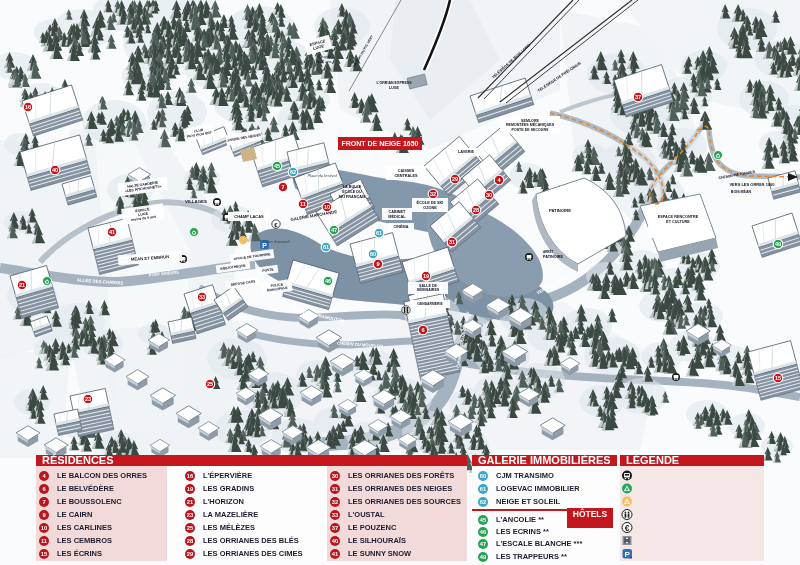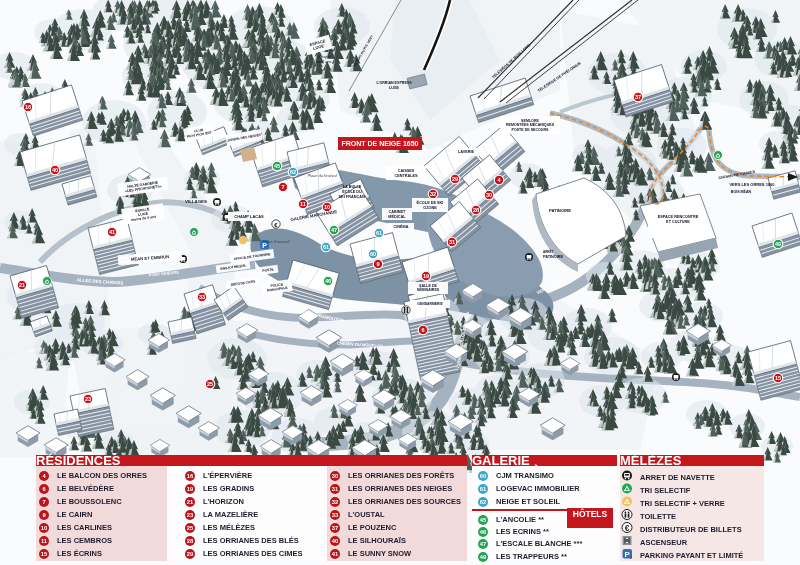--- a/index.html
+++ b/index.html
@@ -1,17 +1,17 @@
 <!DOCTYPE html>
 <html><head><meta charset="utf-8"><style>
 html,body{margin:0;padding:0}
 .page{position:relative;width:800px;height:565px;overflow:hidden;background:#fafbfc;font-family:"Liberation Sans",sans-serif}
 .page svg{position:absolute;left:0;top:0}
 svg text{font-family:"Liberation Sans",sans-serif}
-.hdr{position:absolute;height:16px;background:#c4161d;color:#fff;font-weight:bold;font-size:13px;line-height:11px;box-sizing:border-box}
+.hdr{position:absolute;height:16px;background:#c4161d;color:#fff;font-weight:bold;font-size:11px;line-height:11px;padding-left:6px;box-sizing:border-box}
 .col{position:absolute;top:466px;height:95px}
 .pk{background:#f3dada}
 .wt{background:#fdfdfd}
 .it{position:absolute;white-space:nowrap;font-size:7.5px;font-weight:bold;color:#1c1c30;line-height:10px}
 .ci{display:inline-block;width:10px;height:10px;border-radius:50%;background:#b8151c;color:#fff;text-align:center;font-size:5.8px;line-height:10px;font-weight:bold;vertical-align:middle;margin-right:8px}
 .cg{background:#27a254}
 .cb{background:#3ba6c6}
 </style></head><body>
 <div class="page">
 <svg width="800" height="565" viewBox="0 0 800 565">
@@ -2508,21 +2508,21 @@
 <div class="col pk" style="left:36px;width:131px;"></div>
 
 <div class="col wt" style="left:167px;width:160px;"></div>
 
 <div class="col pk" style="left:327px;width:140px;"></div>
 
 <div class="hdr" style="left:472px;top:455px;width:145px;">GALERIE IMMOBILIÈRES</div>
 
 <div class="col wt" style="left:472px;width:145px;"></div>
 
-<div class="hdr" style="left:620px;top:455px;width:144px;">MÉLÈZES</div>
+<div class="hdr" style="left:620px;top:455px;width:144px;">LÉGENDE</div>
 
 <div class="col" style="left:620px;width:144px;background:#f6e7e7;"></div>
 <div class="it" style="left:39px;top:470.5px;"><span class="ci ">4</span>LE BALCON DES ORRES</div>
 <div class="it" style="left:39px;top:483.5px;"><span class="ci ">6</span>LE BELVÉDÈRE</div>
 <div class="it" style="left:39px;top:496.5px;"><span class="ci ">7</span>LE BOUSSOLENC</div>
 <div class="it" style="left:39px;top:509.5px;"><span class="ci ">9</span>LE CAIRN</div>
 <div class="it" style="left:39px;top:522.5px;"><span class="ci ">10</span>LES CARLINES</div>
 <div class="it" style="left:39px;top:535.5px;"><span class="ci ">11</span>LES CEMBROS</div>
 <div class="it" style="left:39px;top:548.5px;"><span class="ci ">15</span>LES ÉCRINS</div>
 <div class="it" style="left:185px;top:470.5px;"><span class="ci ">16</span>L'ÉPERVIÈRE</div>
@@ -2544,21 +2544,20 @@
 <div class="it" style="left:478px;top:497px;"><span class="ci cb">62</span>NEIGE ET SOLEIL</div>
 
 <div style="position:absolute;left:472px;top:509px;width:96px;height:2px;background:#c4161d;"></div>
 
 <div style="position:absolute;left:567px;top:508px;width:46px;height:20px;background:#c4161d;color:#fff;font-weight:bold;font-size:8.5px;line-height:12px;text-align:center;">HÔTELS</div>
 <div class="it" style="left:478px;top:514.5px;"><span class="ci cg">45</span>L'ANCOLIE **</div>
 <div class="it" style="left:478px;top:526.9px;"><span class="ci cg">46</span>LES ECRINS **</div>
 <div class="it" style="left:478px;top:539.3px;"><span class="ci cg">47</span>L'ESCALE BLANCHE ***</div>
 <div class="it" style="left:478px;top:551.7px;"><span class="ci cg">49</span>LES TRAPPEURS **</div>
 
-<div style="position:absolute;left:640px;top:470.5px;font-size:7.5px;font-weight:bold;color:#1c1c30;line-height:13px;white-space:nowrap;">ARRET DE NAVETTE<br>TRI SELECTIF<br>TRI SELECTIF + VERRE<br>TOILETTE<br>DISTRIBUTEUR DE BILLETS<br>ASCENSEUR<br>PARKING PAYANT ET LIMITÉ</div>
 
 <svg width="26" height="95" style="left:618px;top:466px;position:absolute;">
 <circle cx="9" cy="9.5" r="5" fill="#1a1a1a"></circle>
       <rect x="6" y="7" width="6" height="4.6" rx="1" fill="#fff"></rect>
       <rect x="6.8" y="8" width="4.4" height="1.6" fill="#1a1a1a"></rect>
       <circle cx="7.4" cy="12.6" r="0.8" fill="#fff"></circle>
       <circle cx="10.6" cy="12.6" r="0.8" fill="#fff"></circle>
 <circle cx="9" cy="22.5" r="5" fill="#1daa52"></circle>
       <path d="M9,19.4 L12.1,24.9 L5.9,24.9 Z" fill="#fff"></path>
       <path d="M9,21.6 L10.6,24.2 L7.4,24.2 Z" fill="#1daa52"></path>

